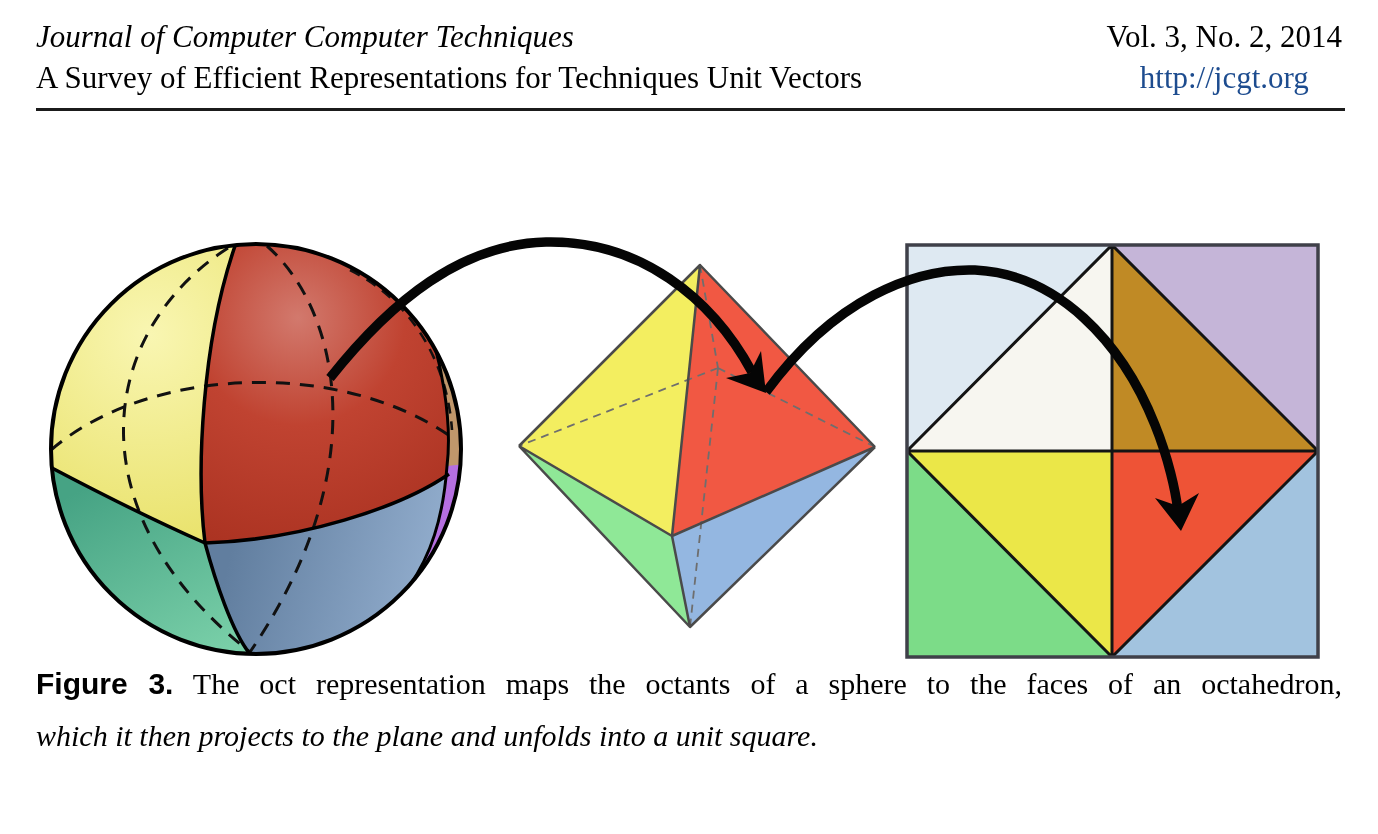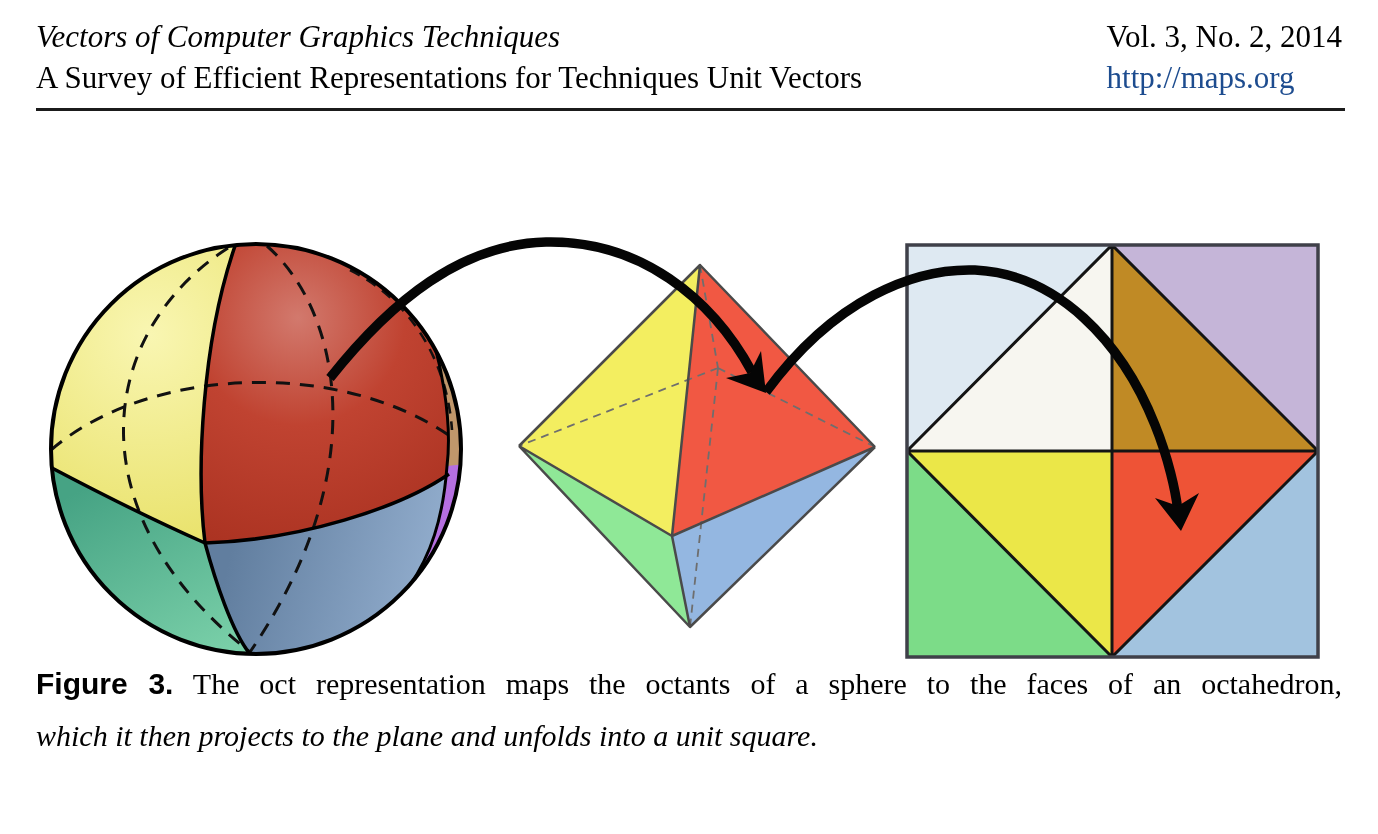--- a/index.html
+++ b/index.html
@@ -3,43 +3,43 @@
 <meta charset="utf-8">
 <style>
   html,body{margin:0;padding:0;background:#ffffff;}
   .page{position:relative;width:1378px;height:834px;background:#ffffff;overflow:hidden;
         font-family:"Liberation Serif","DejaVu Serif",serif;color:#000;}
   .header{position:absolute;left:36px;right:36px;top:16px;display:flex;
           justify-content:space-between;align-items:flex-start;}
   .header-left{font-size:31px;line-height:41px;}
   .journal-title{font-style:italic;}
   .paper-title{font-style:normal;}
-  .header-right{font-size:31px;line-height:41px;text-align:left;}
+  .header-right{font-size:31px;line-height:41px;text-align:center;}
   .volume-info{white-space:nowrap;}
   .journal-url{display:block;color:#1d4c8f;text-decoration:none;}
   .rule{position:absolute;left:36px;right:33px;top:108px;height:3px;background:#1b1b1b;}
   .figure-svg{position:absolute;left:0;top:0;}
   .caption{position:absolute;left:36px;width:1306px;top:658px;font-size:30px;line-height:52px;}
   .cap-line1{text-align:justify;text-align-last:justify;}
   .cap-label{font-family:"Liberation Sans","DejaVu Sans",sans-serif;font-weight:700;}
   .cap-line2{text-align:left;font-style:italic;}
 </style>
 </head>
 <body>
 
 <div class="page">
 
   <div class="header">
     <div class="header-left">
-      <div class="journal-title">Vectors of Computer Graphics Techniques</div>
+      <div class="journal-title">Journal of Computer Computer Techniques</div>
       <div class="paper-title">A Survey of Efficient Representations for Techniques Unit Vectors</div>
     </div>
     <div class="header-right">
       <div class="volume-info">Vol. 3, No. 2, 2014</div>
-      <a class="journal-url" href="#">http://maps.org</a>
+      <a class="journal-url" href="#">http://jcgt.org</a>
     </div>
   </div>
   <div class="rule"></div>
 
   <svg class="figure-svg" width="1378" height="834" viewBox="0 0 1378 834">
     <defs>
       <clipPath id="sphClip">
           <circle cx="256" cy="449" r="205"></circle>
         </clipPath>
       <radialGradient id="gRed" gradientUnits="userSpaceOnUse" cx="298" cy="318" r="255">

